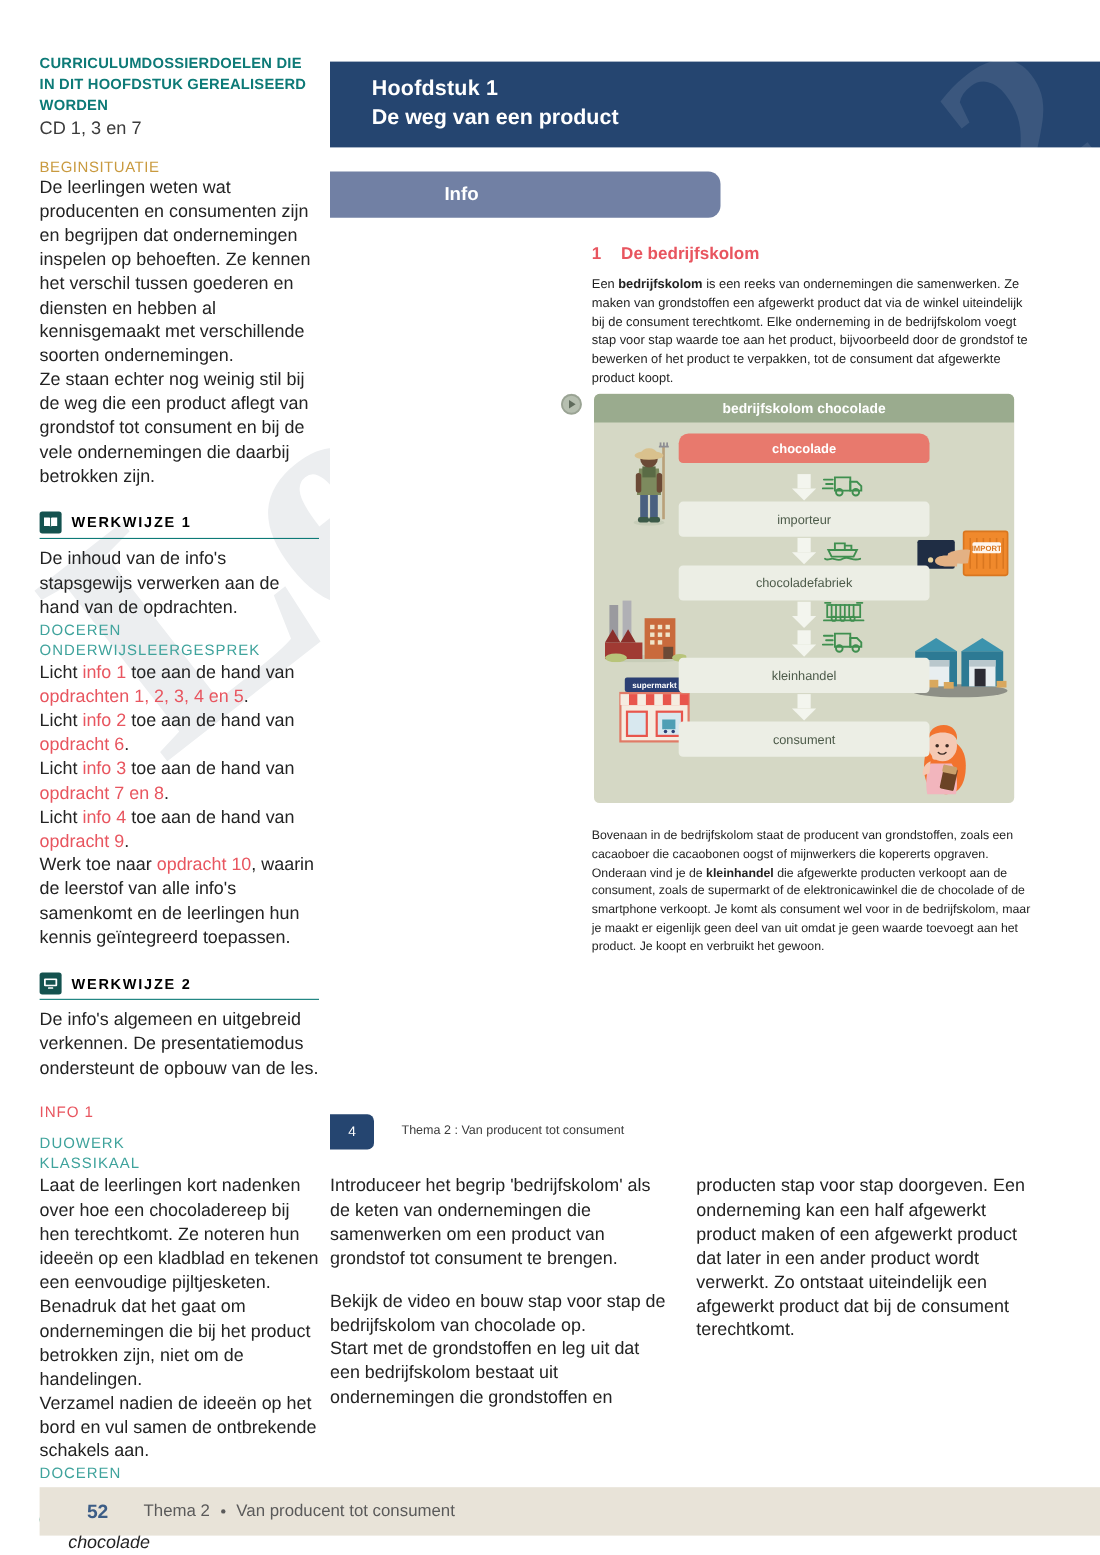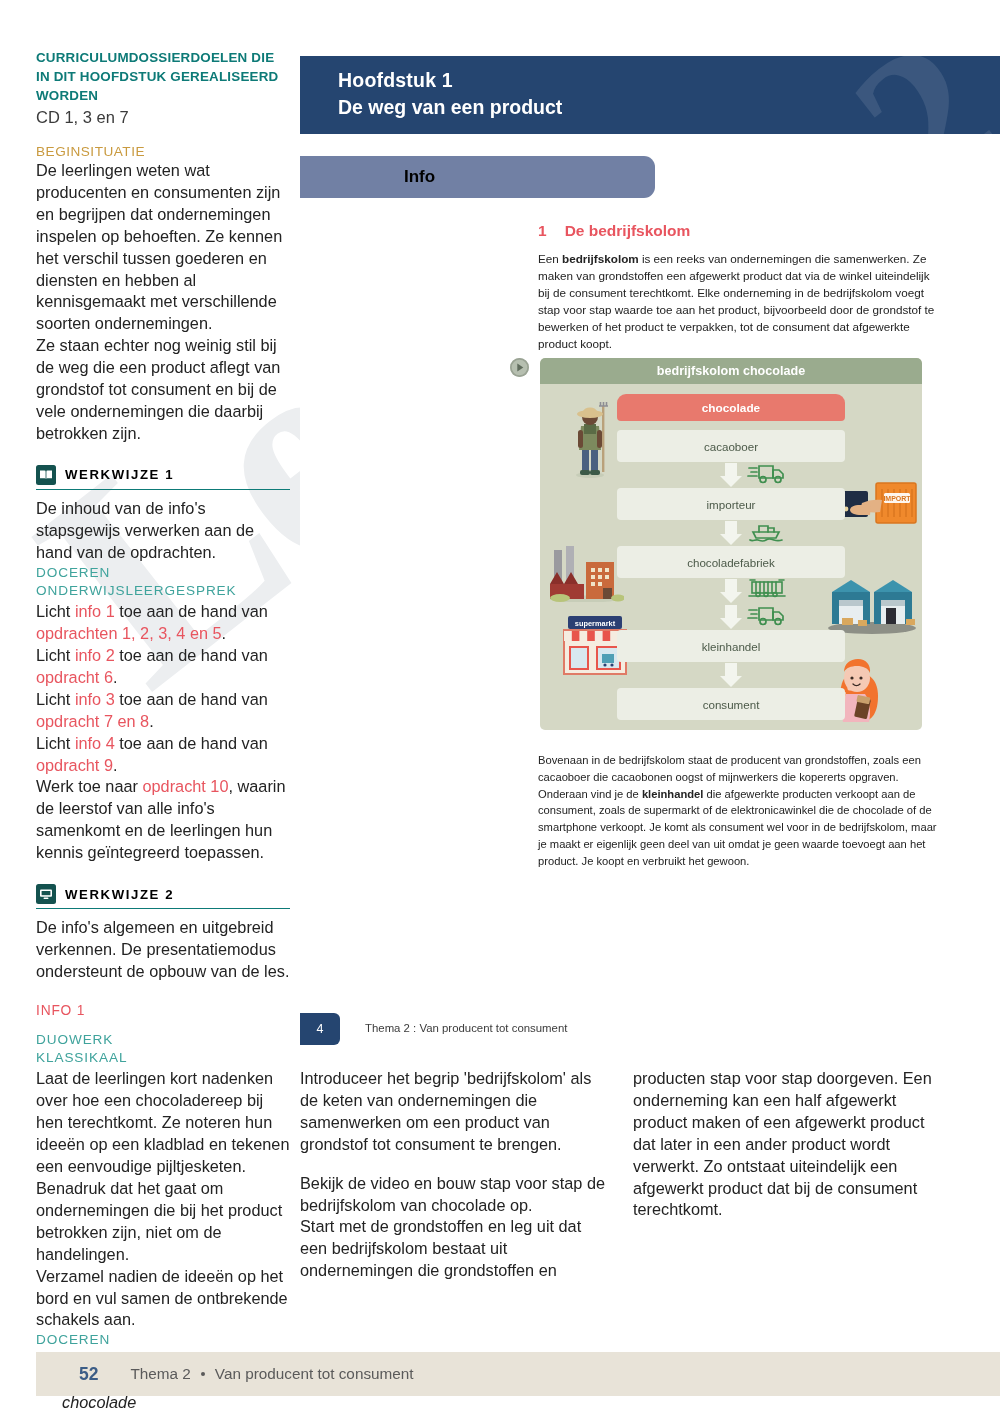--- a/index.html
+++ b/index.html
@@ -196,21 +196,21 @@
     transform: rotate(-38deg);
     line-height: 1;
     pointer-events: none;
   }
   #info-tab {
     position: absolute;
     left: 0; top: 156px;
     width: 355px; height: 42px;
     background: #7180a4;
     border-radius: 0 11px 11px 0;
-    color: #000000;
+    color: #ffffff;
     font-size: 17px;
     font-weight: 700;
     display: flex;
     align-items: center;
     padding-left: 104px;
   }
 
   #section-head {
     position: absolute;
     left: 538px; top: 222px;
@@ -651,21 +651,20 @@
       <path d="M20 38c-5 2-8 7-7 13l6-2z" fill="#f5c9b4"></path>
       <rect x="30" y="44" width="13" height="20" rx="1.5" fill="#6b4326" transform="rotate(12 36 54)"></rect>
       <rect x="31" y="42" width="13" height="7" rx="1.5" fill="#c9a06c" transform="rotate(12 37 45)"></rect>
       <circle cx="24" cy="34" r="2.6" fill="#f5c9b4"></circle>
     </svg>
 
     <div class="chain-col">
       <div class="node top">chocolade</div>
       <div class="gap-plain"></div>
 
-      <div class="node">cacaoboer</div>
       <div class="gap">
         <div class="arrow-down">
             <div class="stem"></div>
             <div class="head"></div>
           </div>
         <svg class="gap-icon" width="40" height="24" viewBox="0 0 40 24">
           <g fill="none" stroke="#3f8f4f" stroke-width="1.7" stroke-linecap="round">
             <path d="M12 5h14v12H12z"></path>
             <path d="M26 9h6l4 4v4h-10z"></path>
             <path d="M2 7h8M4 11h6M1 15h9"></path>

